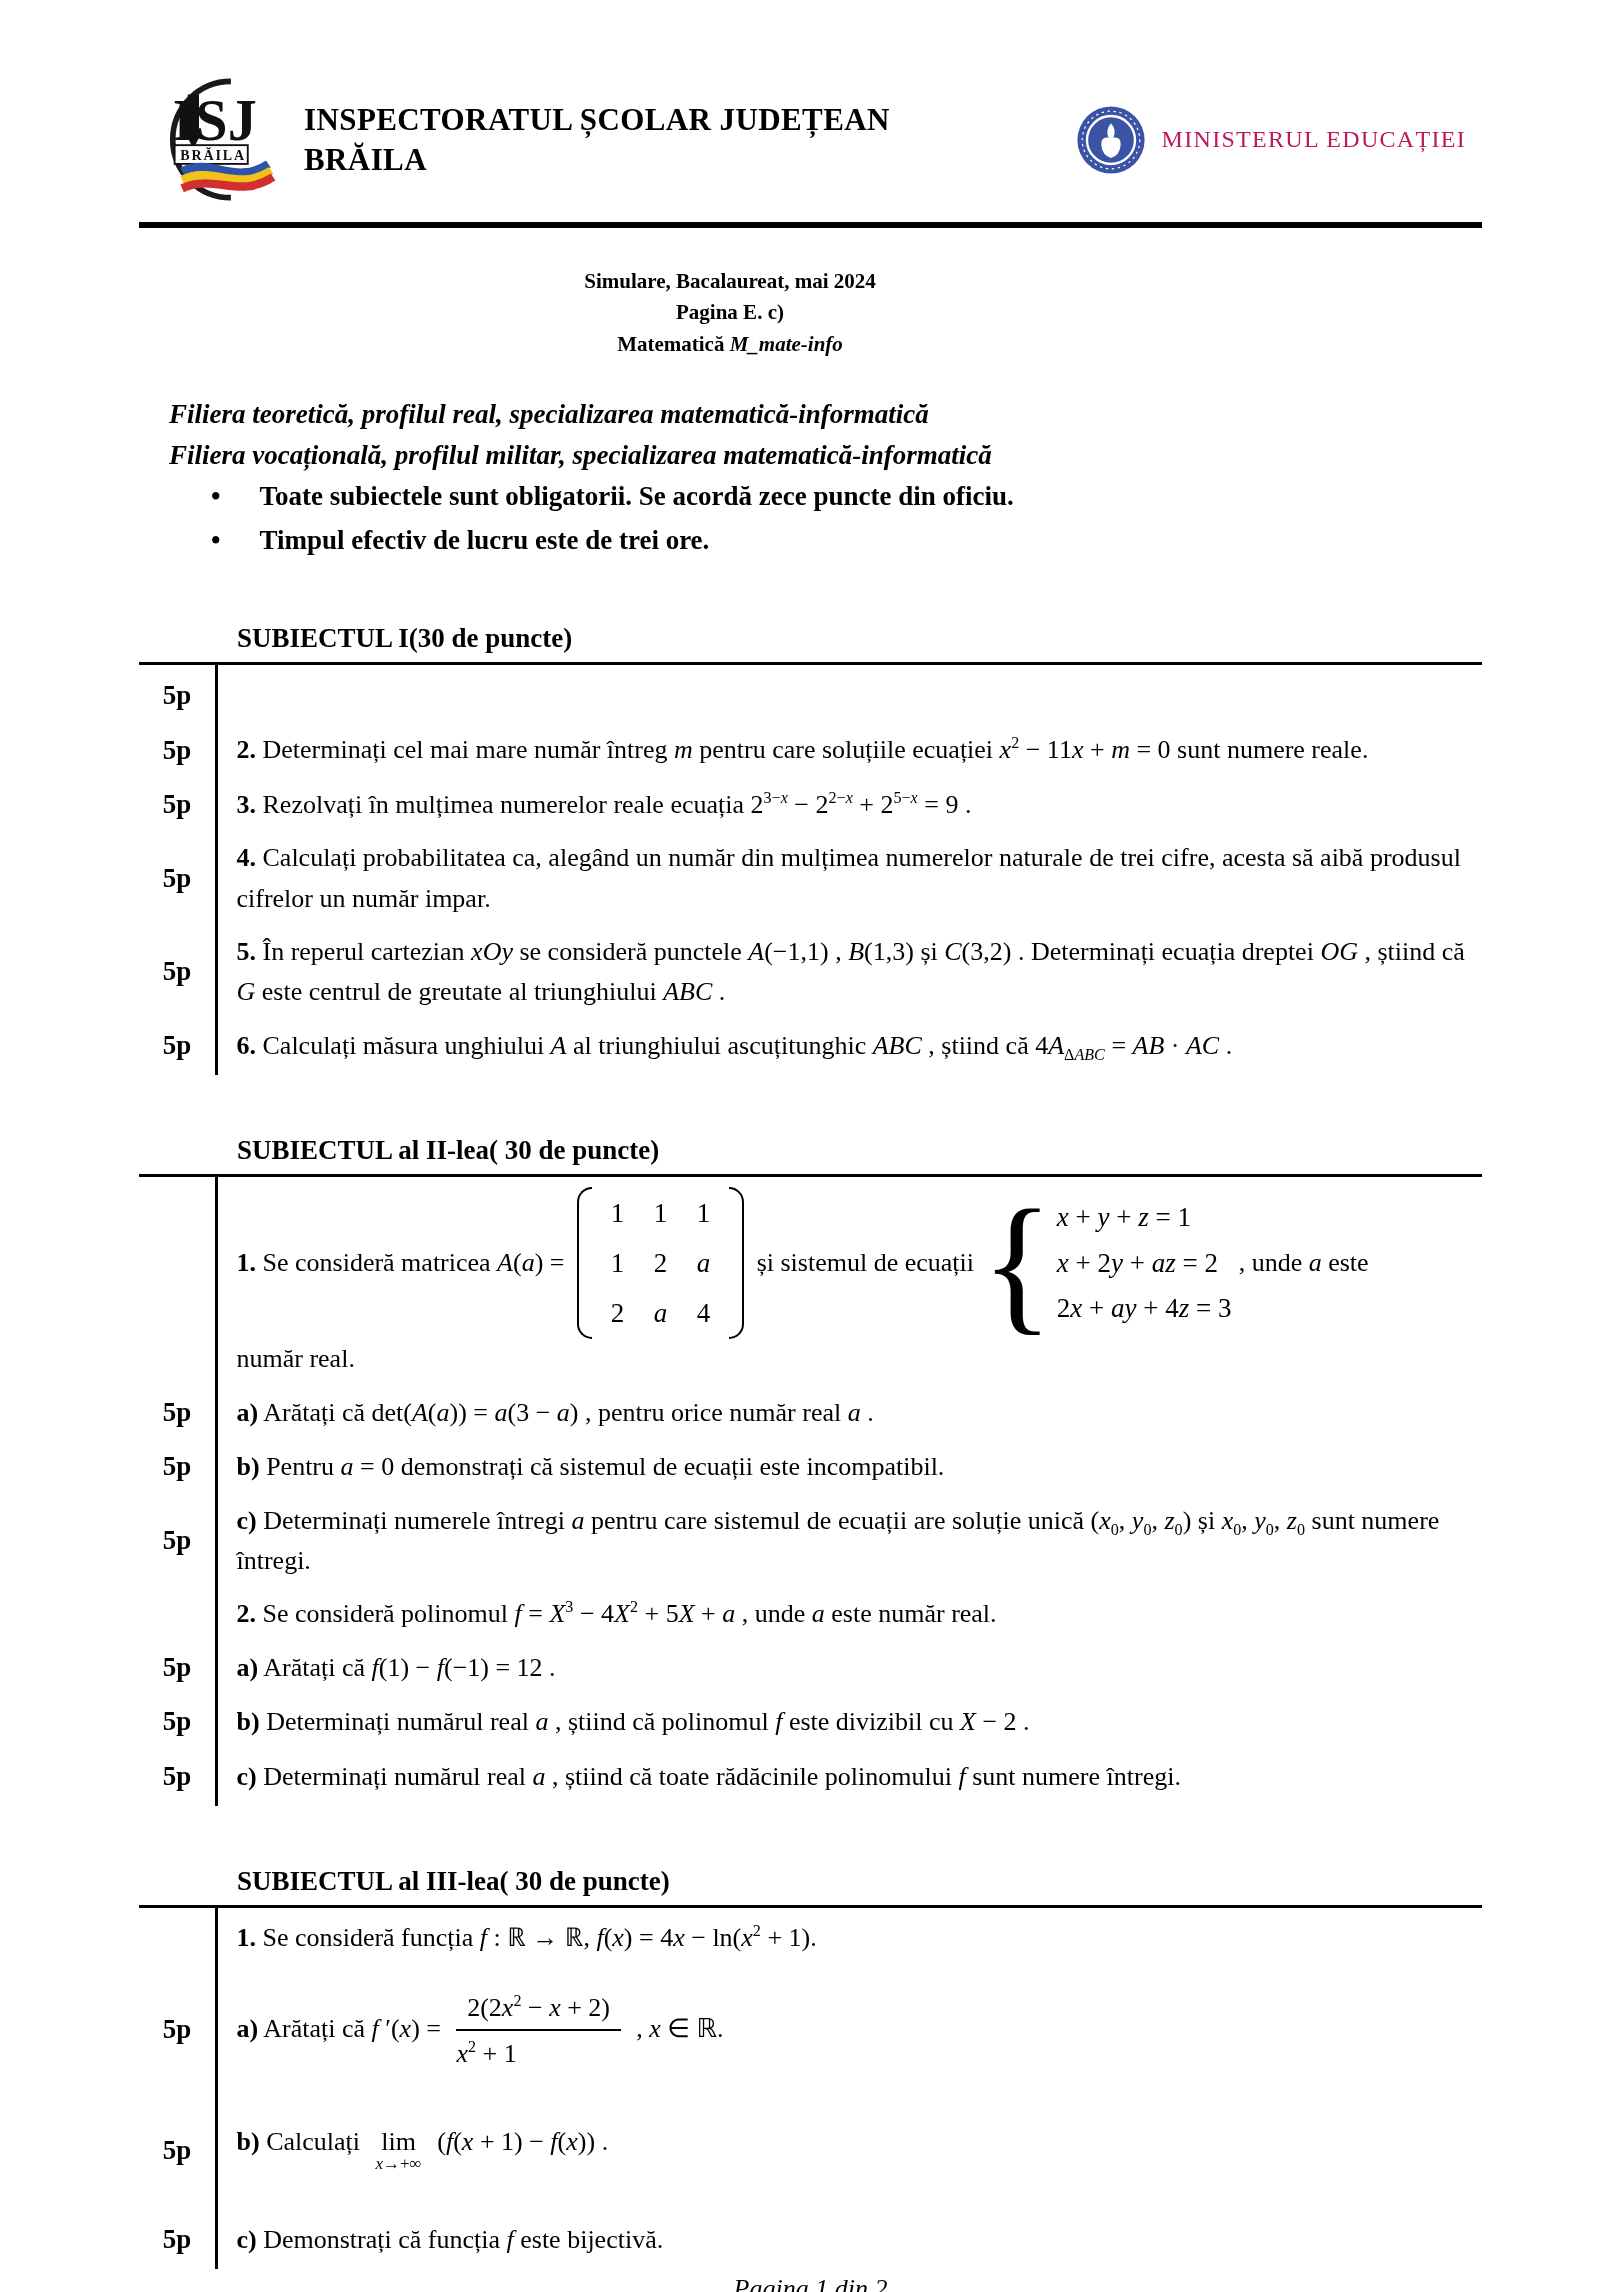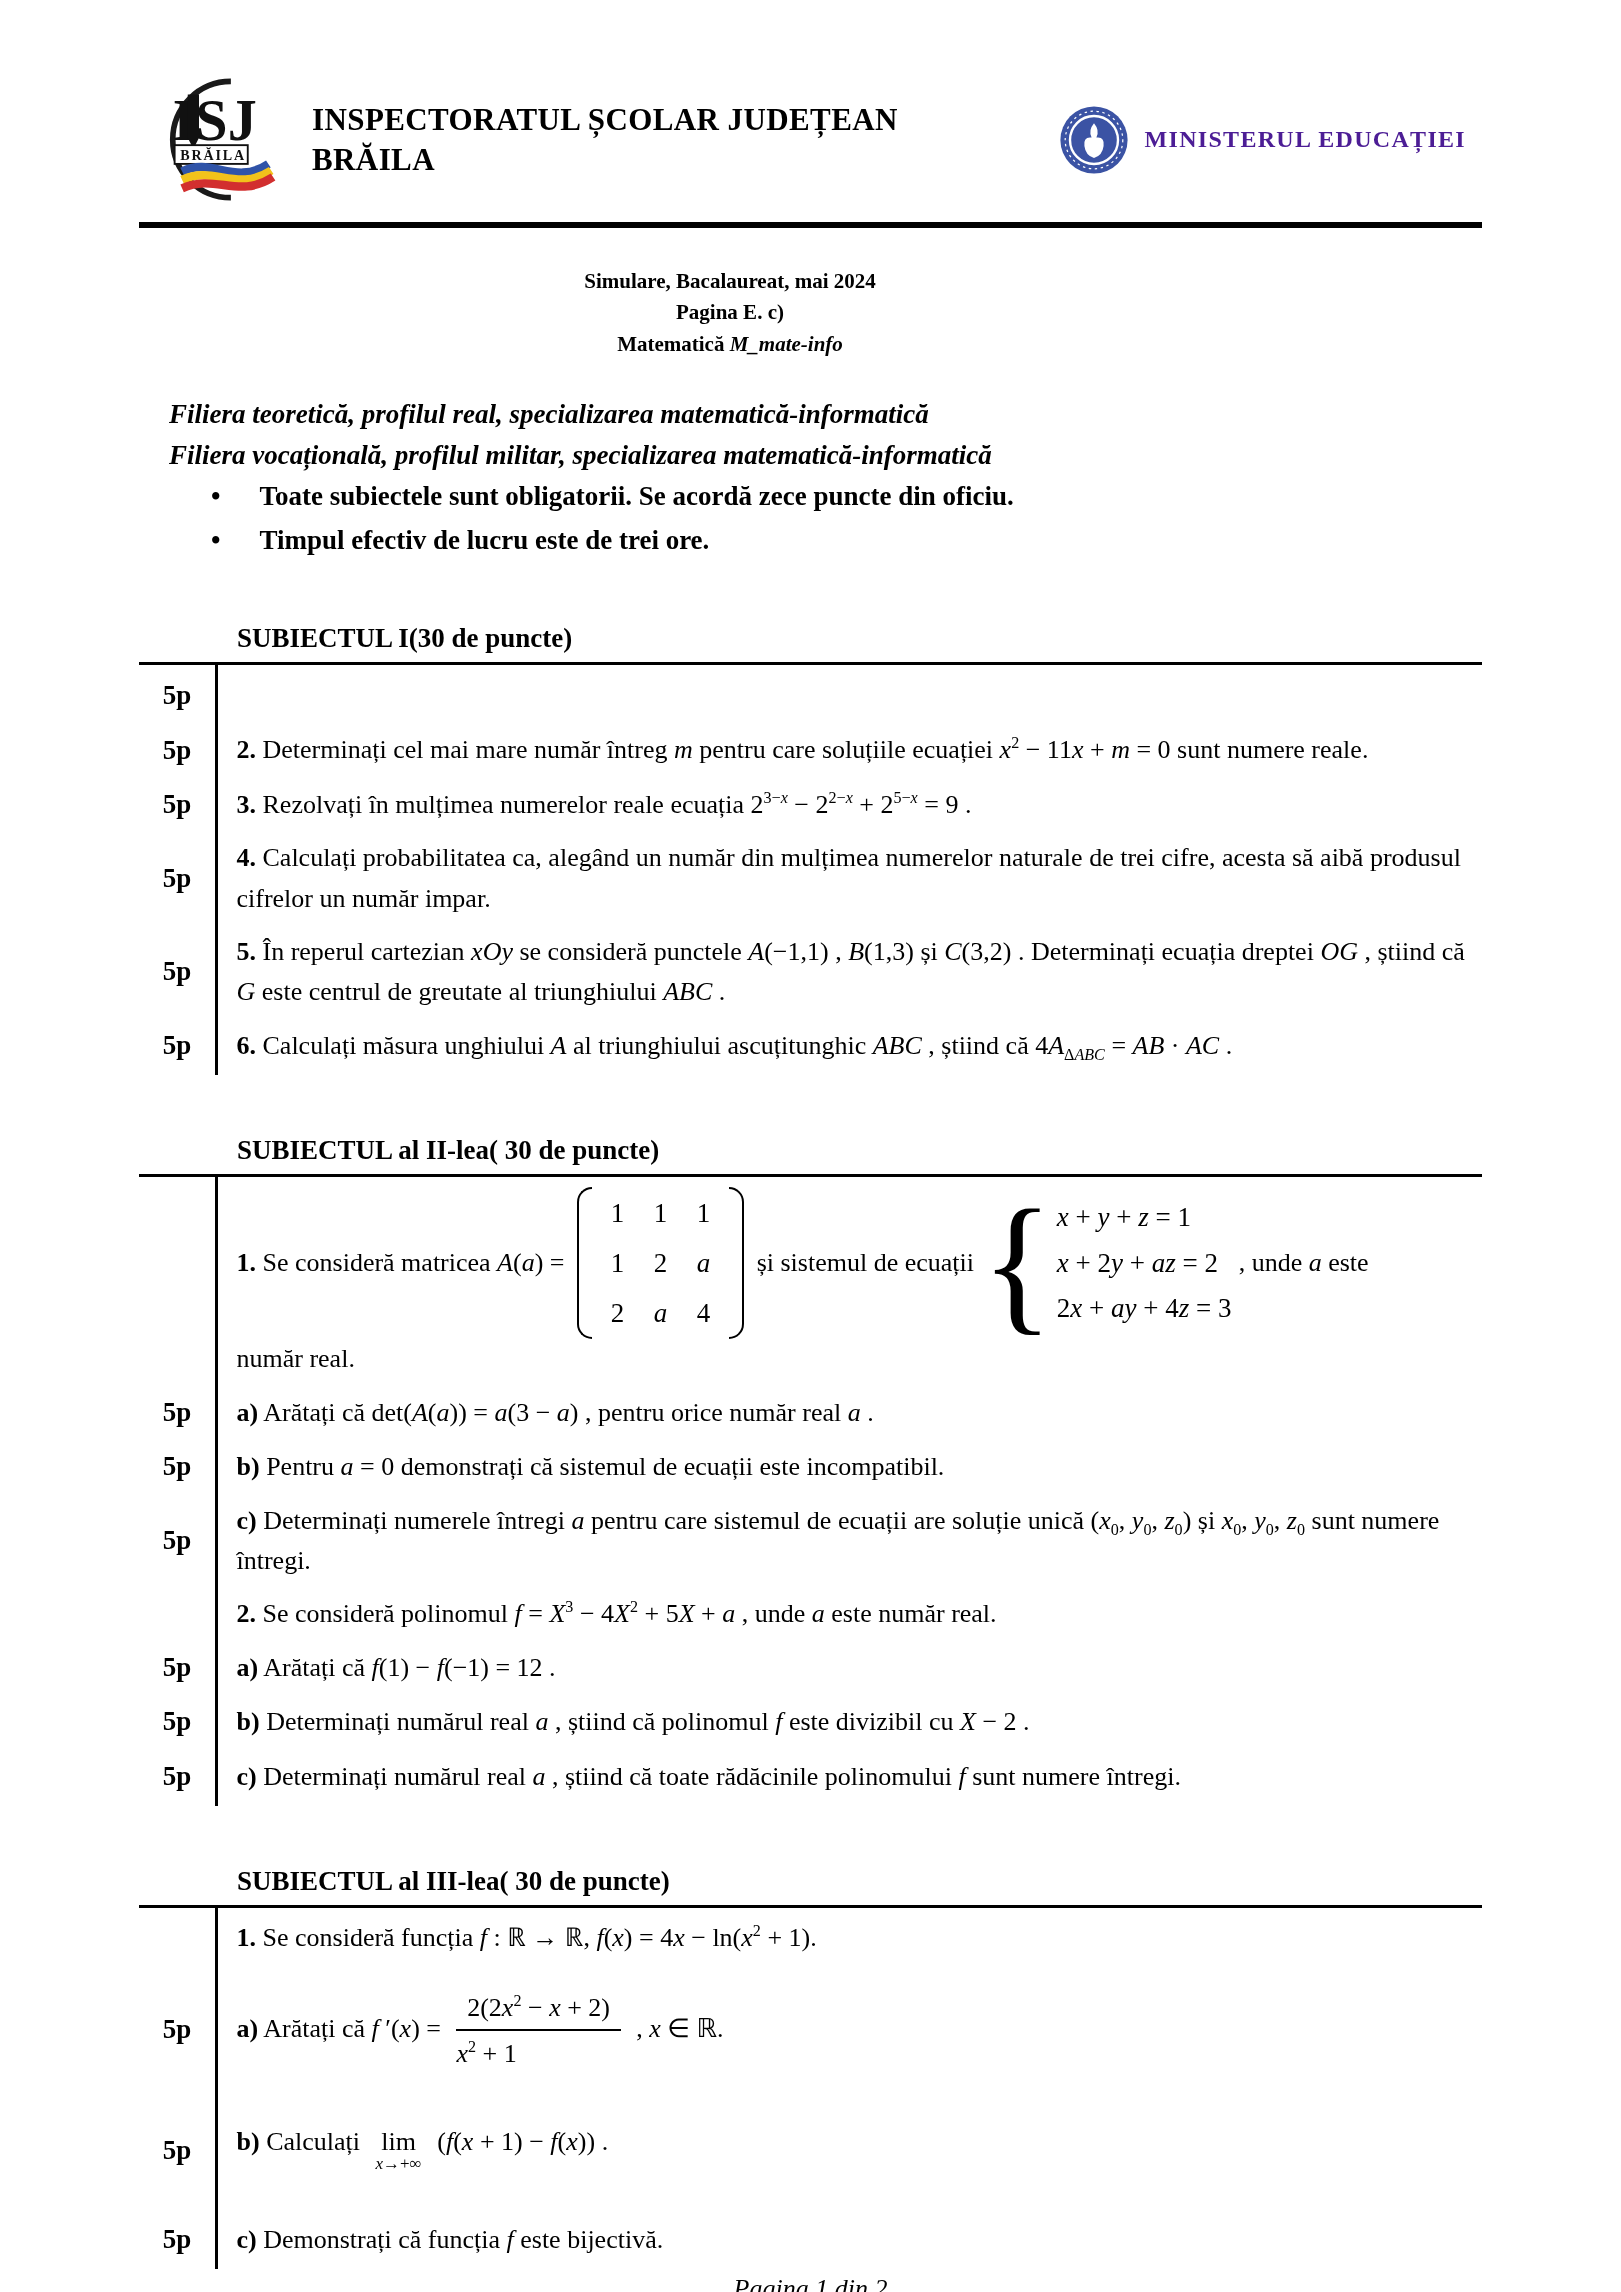--- a/index.html
+++ b/index.html
@@ -6,24 +6,24 @@
   .page {
     position:relative; box-sizing:border-box;
     width:1621px; height:2293px;
     padding:72px 139px 0 139px;
     display:flex; flex-direction:column;
     font-family:"Liberation Serif", serif;
     color:#000; font-size:26px; line-height:1.55;
     background:#fff;
   }
   
-  .hdr { display:flex; align-items:center; gap:23px;justify-content:center; }
+  .hdr { display:flex; align-items:center; gap:15px;justify-content:center; }
   .org { font-weight:bold; font-size:31px; line-height:1.28; letter-spacing:0.4px; }
   .ministry { margin-left:auto; display:flex; align-items:center; gap:14.3px; padding-right:16px; }
-  .ministry .mlabel { color:#4c1d95; font-weight:bold; font-size:24px; letter-spacing:1.3px; }
+  .ministry .mlabel { color:#be185d; font-weight:normal; font-size:24px; letter-spacing:1.3px; }
   .rule-top { height:5.4px; background:#000; margin-top:14.3px; flex-shrink:0; }
   
   .title-block { margin-top:38px; width:calc(100% - 161px); text-align:center;
                  font-weight:bold; font-size:21px; line-height:1.5; }
   
   .intro { margin-top:34px; }
   .filiera { font-weight:bold; font-style:italic; font-size:27px; padding-left:30px; line-height:1.5; }
   .bullet { font-weight:bold; font-size:27px; padding-left:72px; display:flex; gap:39px;
             align-items:baseline; line-height:1.62; }
   

